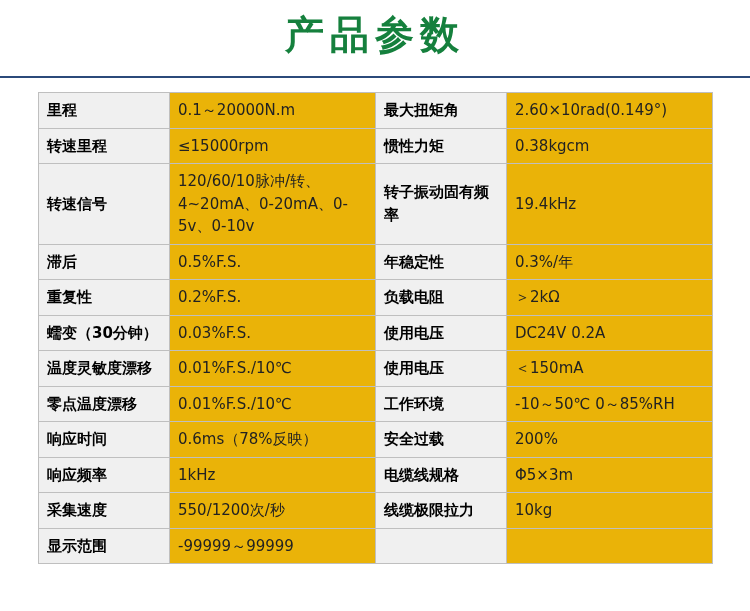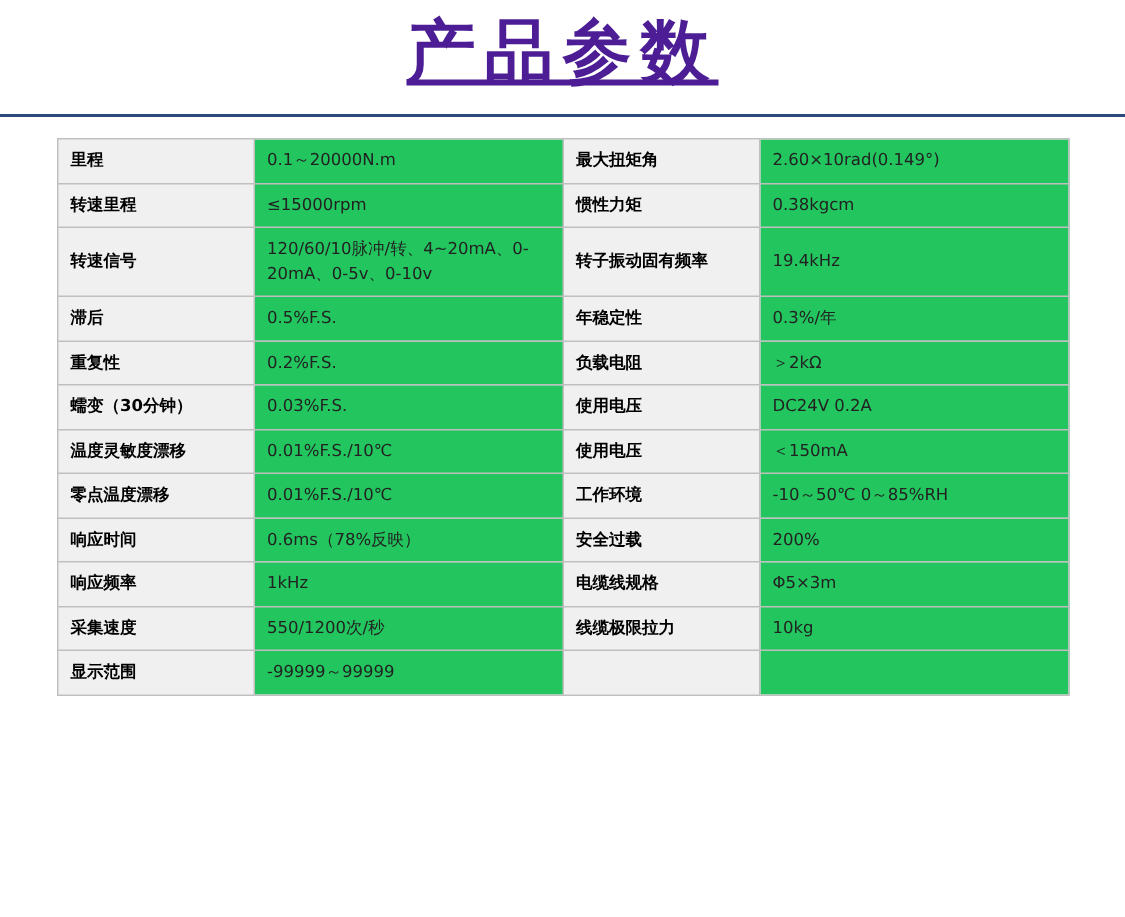--- a/index.html
+++ b/index.html
@@ -23,54 +23,53 @@
   .title-block {
     position: relative;
     height: 76px;
     border-bottom: 2px solid #2b4a7a;
     display: flex;
     align-items: center;
     justify-content: center;
   }
   .title-text {
     font-family: "DejaVu Sans", "Liberation Sans", sans-serif;
-    font-size: 46px;
+    font-size: 39px;
     font-weight: bold;
     letter-spacing: 6px;
-    color: #4c1d95;
+    color: #15803d;
     padding-bottom: 6px;
-    text-decoration: underline;
   }
   .table-wrap {
     padding: 14px 38px 0 38px;
     box-sizing: border-box;
   }
   table.spec {
     border-collapse: collapse;
     width: 674px;
     table-layout: fixed;
   }
   table.spec td {
     border: 1px solid #bfbfbf;
     padding: 6px 8px;
     vertical-align: middle;
-    font-size: 11px;
+    font-size: 15px;
     line-height: 1.5;
     font-family: "DejaVu Sans", "Liberation Sans", sans-serif;
     height: 26px;
     box-sizing: border-box;
   }
   td.label {
     background: #f0f0f0;
     font-weight: bold;
     font-size: 12px;
     color: #000;
   }
   td.value {
-    background: #22c55e;
+    background: #eab308;
     color: #222;
     font-size: 11px;
   }
   col.c1 { width: 131px; }
   col.c2 { width: 206px; }
   col.c3 { width: 131px; }
   col.c4 { width: 206px; }
 </style>
 </head>
 <body>

